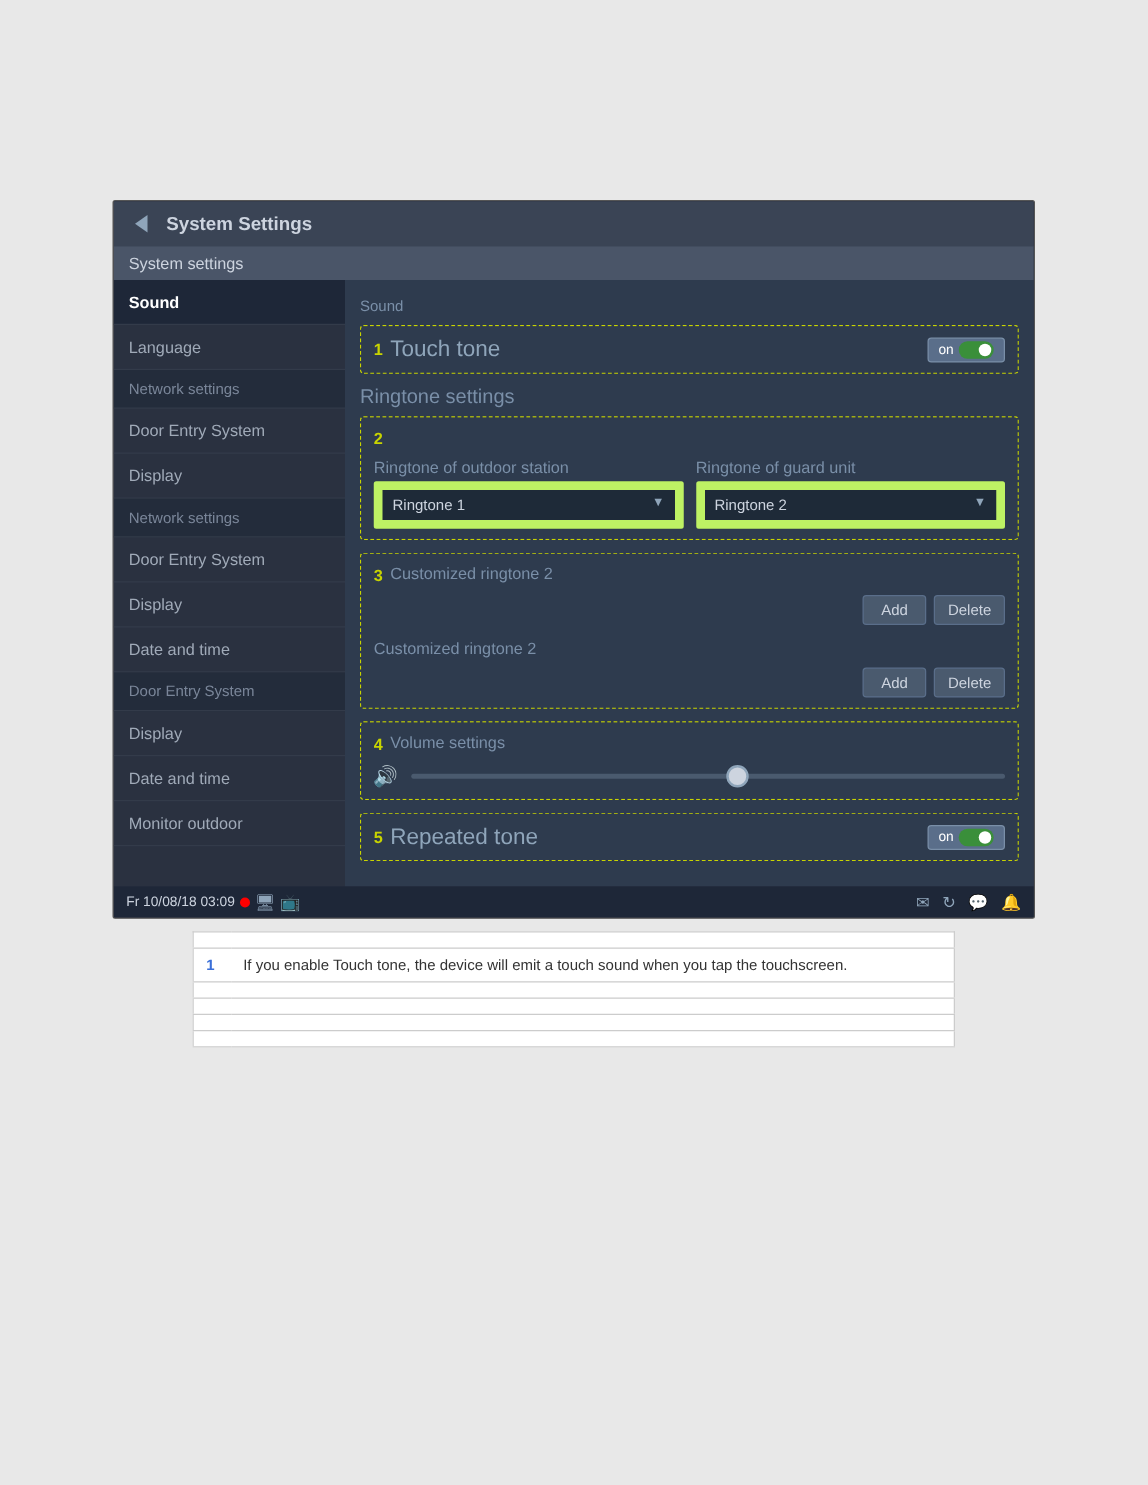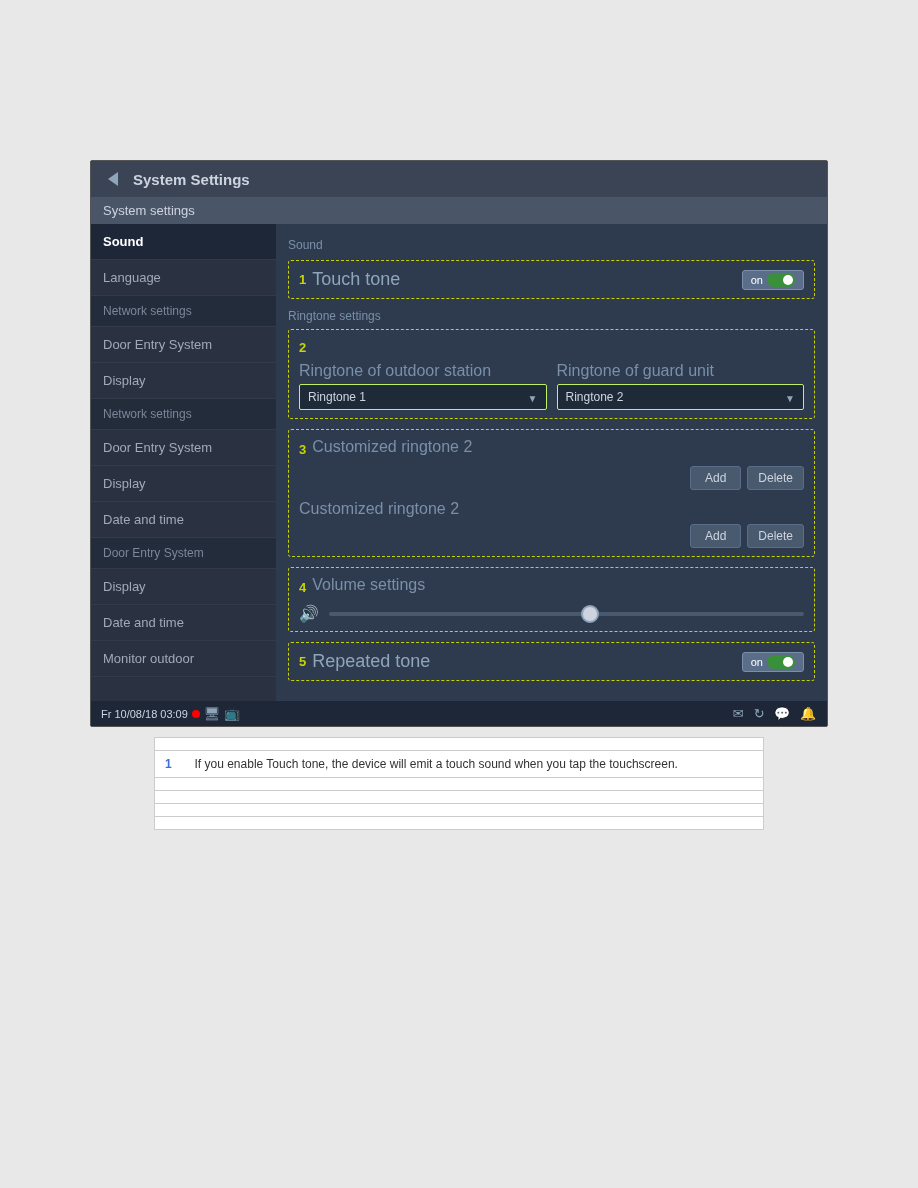--- a/index.html
+++ b/index.html
@@ -151,50 +151,50 @@
       right: 2px;
       top: 2px;
       width: 10px;
       height: 10px;
       background: #ffffff;
       border-radius: 50%;
     }
 
     .ringtone-settings-label {
       color: #7a8fa8;
-      font-size: 12px;
+      font-size: 16px;
       margin-bottom: 6px;
     }
 
     .ringtone-row {
       display: flex;
       gap: 10px;
       margin-top: 6px;
     }
 
     .ringtone-col {
       flex: 1;
     }
 
     .ringtone-col-label {
       color: #7a8fa8;
-      font-size: 16px;
+      font-size: 13px;
       margin-bottom: 4px;
     }
 
     .select-dropdown {
       width: 100%;
       background: #1e2a38;
       color: #cdd4df;
-      border: 1px solid #bef264;
+      border: 7px solid #bef264;
       border-radius: 2px;
       padding: 5px 8px;
       font-size: 12px;
       display: flex;
-      align-items: flex-end;
+      align-items: flex-start;
       justify-content: space-between;
       cursor: pointer;
     }
 
     .select-arrow {
       color: #8fa5ba;
       font-size: 10px;
     }
 
     .customized-row {

